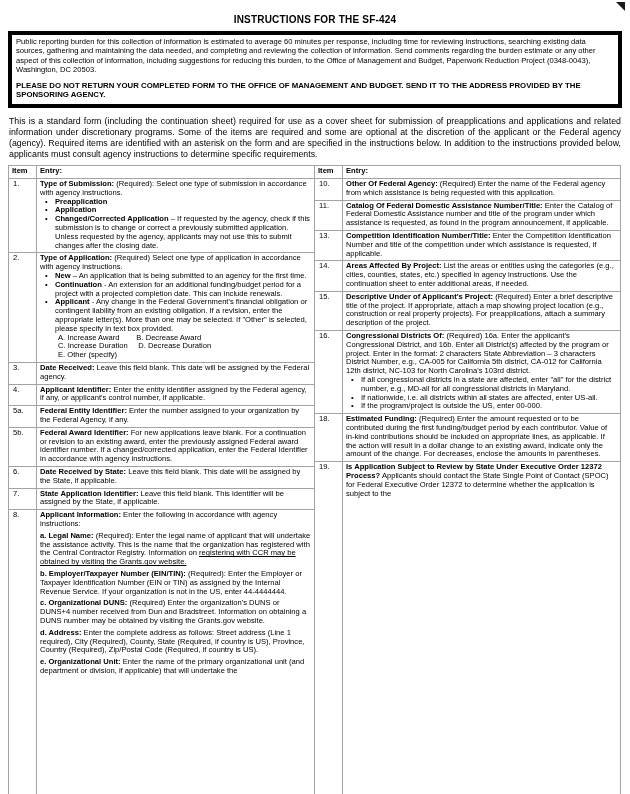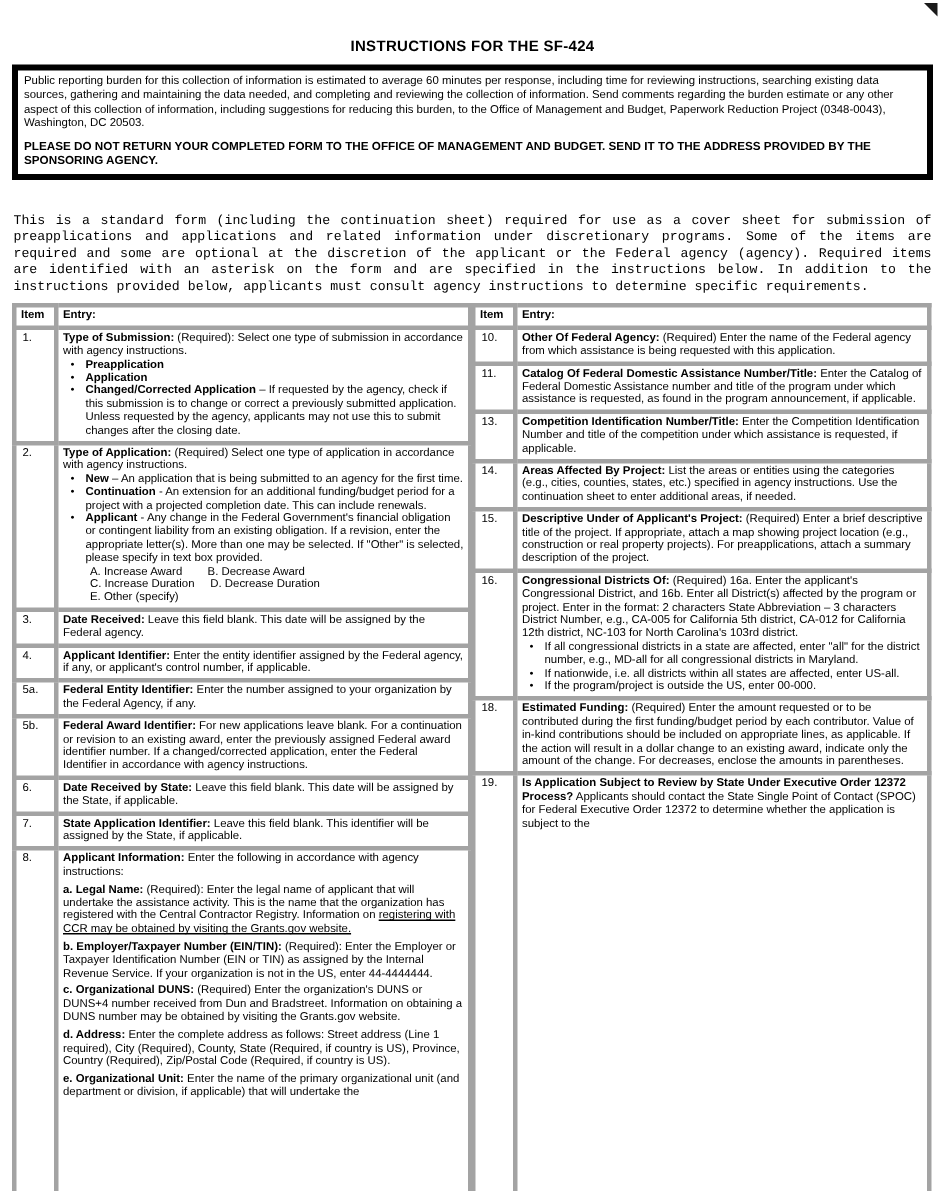--- a/index.html
+++ b/index.html
@@ -4,21 +4,21 @@
 <style>
   * { margin:0; padding:0; box-sizing:border-box; }
   html,body { background:#ffffff; }
   .page {
     position:relative;
     width:630px; height:794px;
     margin:0 auto;
     background:#fff;
     color:#000;
     font-family:"Liberation Sans", sans-serif;
-    padding:24px 8px 0 8px;
+    padding:12px 8px 0 8px;
     overflow:hidden;
   }
   .corner-mark {
     position:absolute; top:2px; right:5px;
     width:0; height:0;
     border-top:9px solid #1a1a1a;
     border-left:9px solid transparent;
   }
   .doc-title {
     font-size:10px; font-weight:bold; text-align:center;
@@ -29,34 +29,34 @@
     border:4px solid #000000;
     padding:2px 4px 4px 4px;
     font-size:7.6px; line-height:1.24;
   }
   .burden-box .notice {
     margin-top:6px;
     font-weight:bold;
     font-size:7.8px;
   }
   .intro {
-    font-family:Liberation Mono, monospace;
+    font-family:Liberation Sans, sans-serif;
     font-size:8.8px; line-height:1.26;
-    margin:22px 1px 5px 1px;
+    margin:8px 1px 5px 1px;
     text-align:justify;
   }
   .tables { display:flex; align-items:flex-start; }
   table.half {
     width:50%;
     border-collapse:collapse;
     table-layout:fixed;
   }
   table.half + table.half { margin-left:-1px; }
   th, td {
-    border:3px solid #a3a3a3;
+    border:1px solid #a3a3a3;
     vertical-align:top;
     text-align:left;
     font-size:7.6px; line-height:1.16;
     padding:1px 3px 2px 3px;
     word-wrap:break-word;
   }
   th { font-weight:bold; height:12px; }
   .item-col { width:28px; }
   td.item-cell { padding-left:4px; }
   .para + .para { margin-top:3px; }

